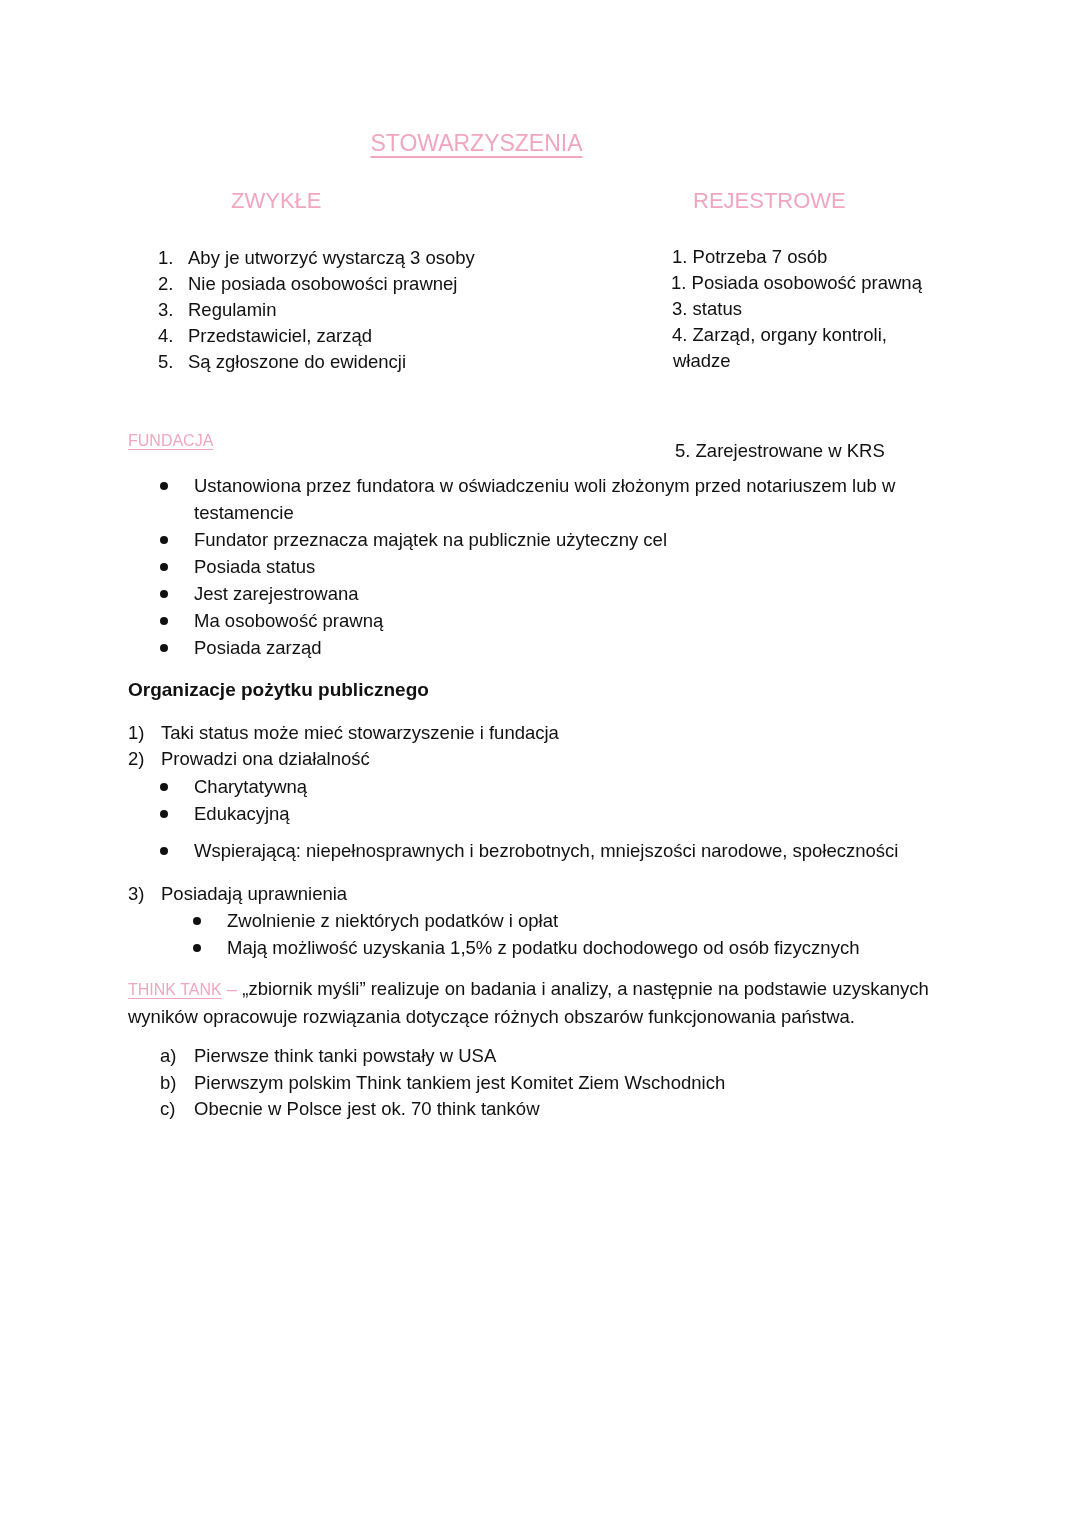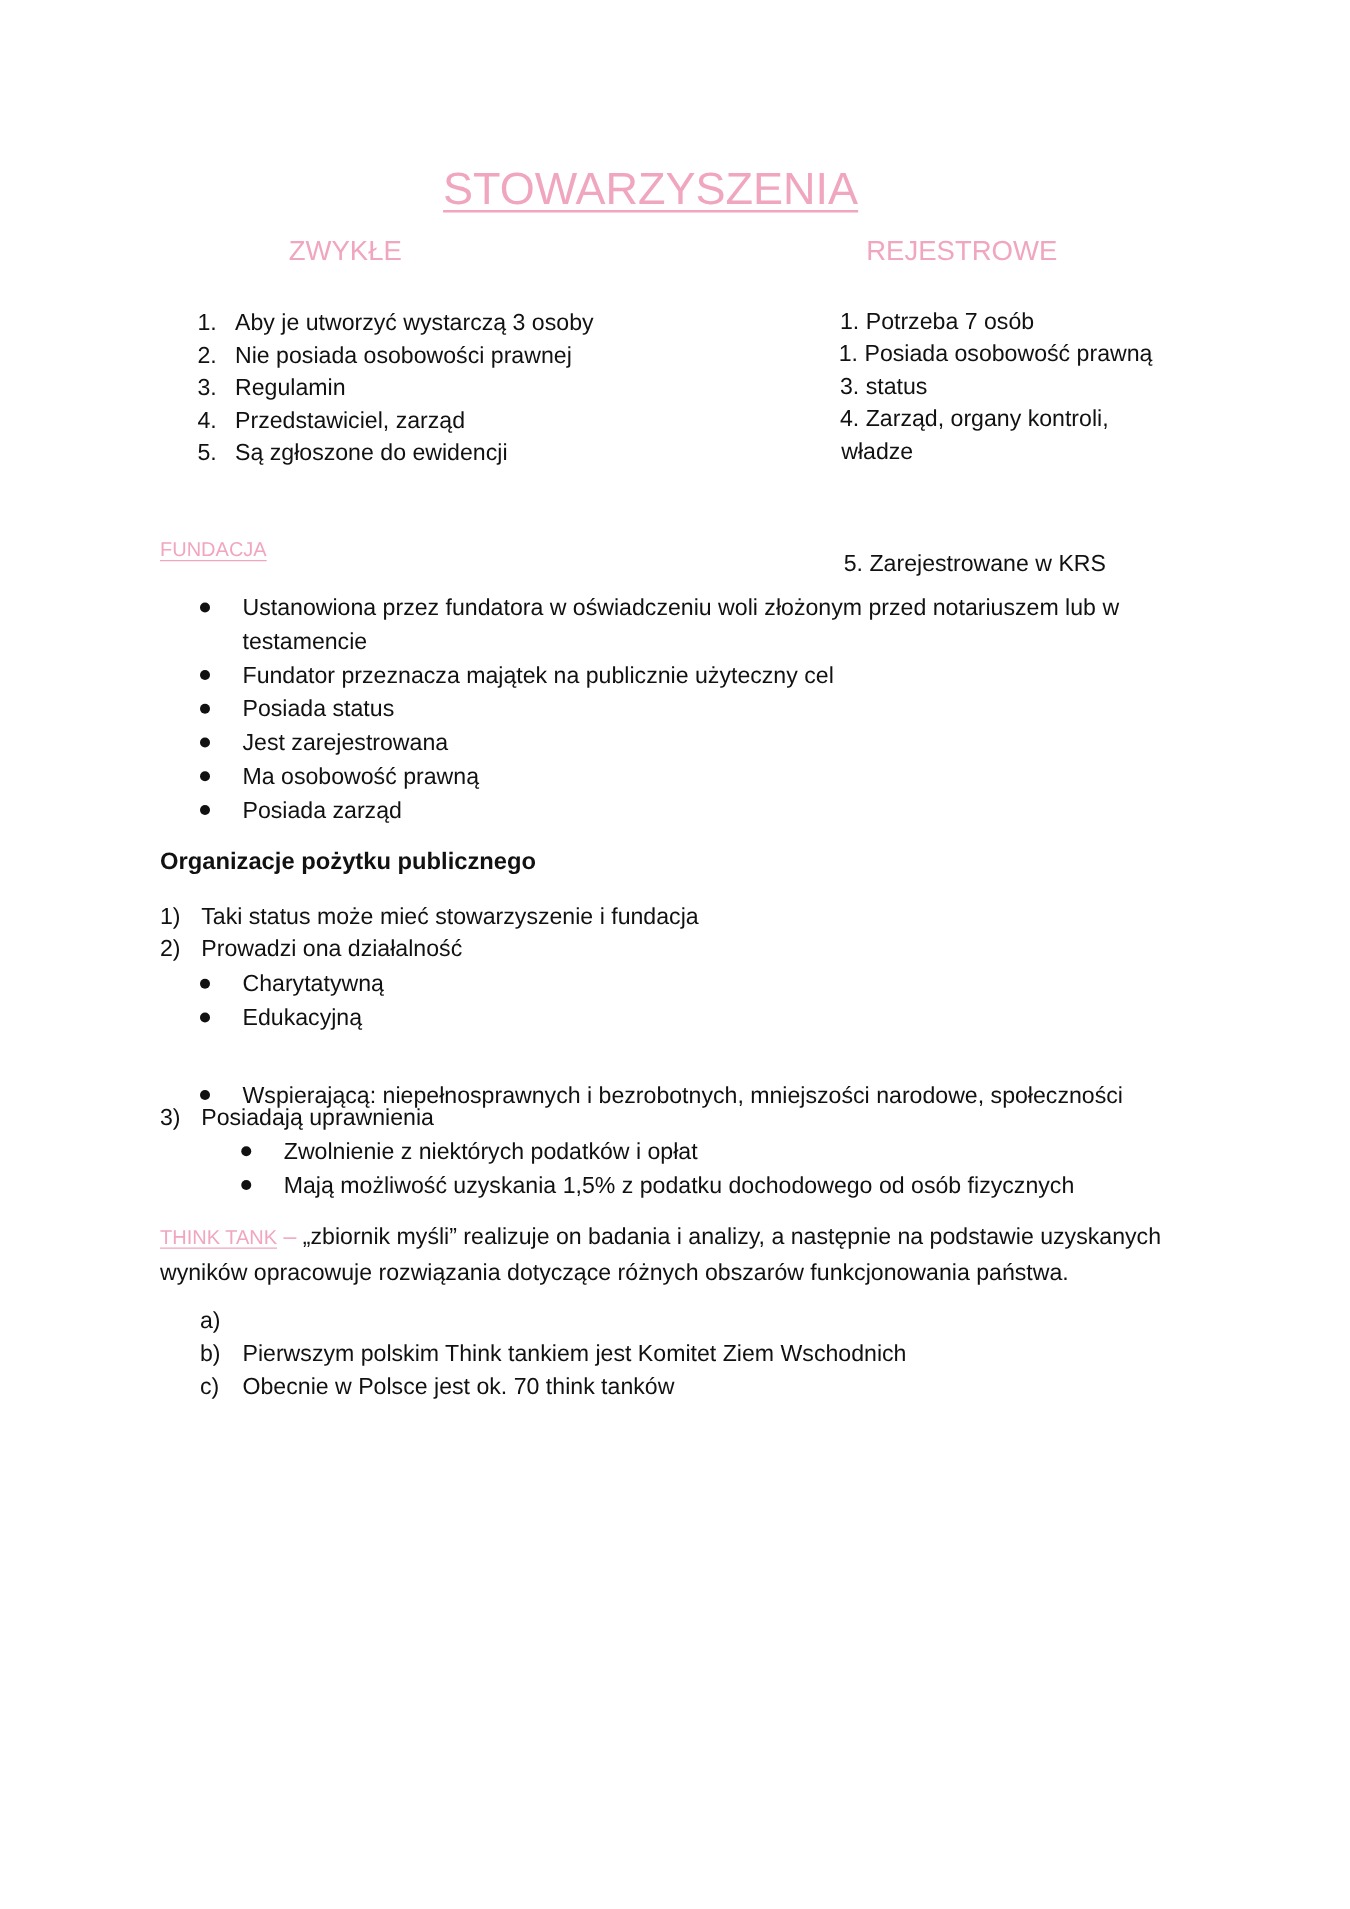--- a/index.html
+++ b/index.html
@@ -5,23 +5,22 @@
   html, body { margin: 0; padding: 0; background: #ffffff; }
   body {
     width: 1080px; height: 1527px; position: relative; overflow: hidden;
     font-family: "Liberation Sans", "DejaVu Sans", sans-serif;
     color: #111111;
   }
   .abs { position: absolute; white-space: nowrap; }
   .pink { color: #f0a6bf; }
   .title {
     left: 0; width: 953px; top: 130px; text-align: center;
-    font-size: 36px; text-decoration: underline; text-decoration-thickness: 2px;
+    font-size: 23px; text-decoration: underline; text-decoration-thickness: 2px;
     text-underline-offset: 5px;
-    padding-left: 44px;
   }
   .col-head { font-size: 22px; top: 188px; }
   .body-text { font-size: 18.5px; line-height: 26px; }
   .heading { font-size: 19px; font-weight: bold; }
   .section-label { font-size: 16px; text-decoration: underline; text-underline-offset: 3px; }
   .bullet {
     display: inline-block; width: 8px; height: 8px; background: #111; border-radius: 50%;
     vertical-align: middle; margin-bottom: 3px;
   }
   .row { position: absolute; display: flex; align-items: flex-start; font-size: 18.5px; line-height: 27px; }
@@ -109,21 +108,21 @@
     </div>
 
   <div class="row" style="left:160px; top:773px;">
     <span class="marker" style="width:34px;"><span class="bullet"></span></span>
     <span>Charytatywną</span>
   </div>
   <div class="row" style="left:160px; top:800px;">
     <span class="marker" style="width:34px;"><span class="bullet"></span></span>
     <span>Edukacyjną</span>
   </div>
-  <div class="row" style="left:160px; top:862px;justify-content:center;">
+  <div class="row" style="left:160px; top:837px;justify-content:center;">
     <span class="marker" style="width:34px;"><span class="bullet"></span></span>
     <span><span>Wspierającą: niepełnosprawnych i bezrobotnych, mniejszości narodowe, społeczności</span><br></span>
   </div>
 
   <div class="row" style="left:128px; top:880px;">
       <span class="marker" style="width:33px;">3)</span>
       <span>Posiadają uprawnienia</span>
     </div>
 
   <div class="row" style="left:193px; top:907px;">
@@ -137,20 +136,21 @@
 </div>
 
 <div class="abs body-text" style="left:128px; top:975px; line-height:27px;">
   <span class="section-label pink">THINK TANK</span><span class="pink"> – </span><span>„zbiornik myśli” realizuje on badania i analizy, a następnie na podstawie uzyskanych</span><br>
   <span>wyników opracowuje rozwiązania dotyczące różnych obszarów funkcjonowania państwa.</span>
 </div>
 
 <div>
   <div class="row" style="left:160px; top:1042px;">
       <span class="marker" style="width:34px;">a)</span>
+      <span>Pierwsze think tanki powstały w USA</span>
     </div>
   <div class="row" style="left:160px; top:1069px;">
       <span class="marker" style="width:34px;">b)</span>
       <span>Pierwszym polskim Think tankiem jest Komitet Ziem Wschodnich</span>
     </div>
   <div class="row" style="left:160px; top:1095px;">
       <span class="marker" style="width:34px;">c)</span>
       <span>Obecnie w Polsce jest ok. 70 think tanków</span>
     </div>
 </div>

